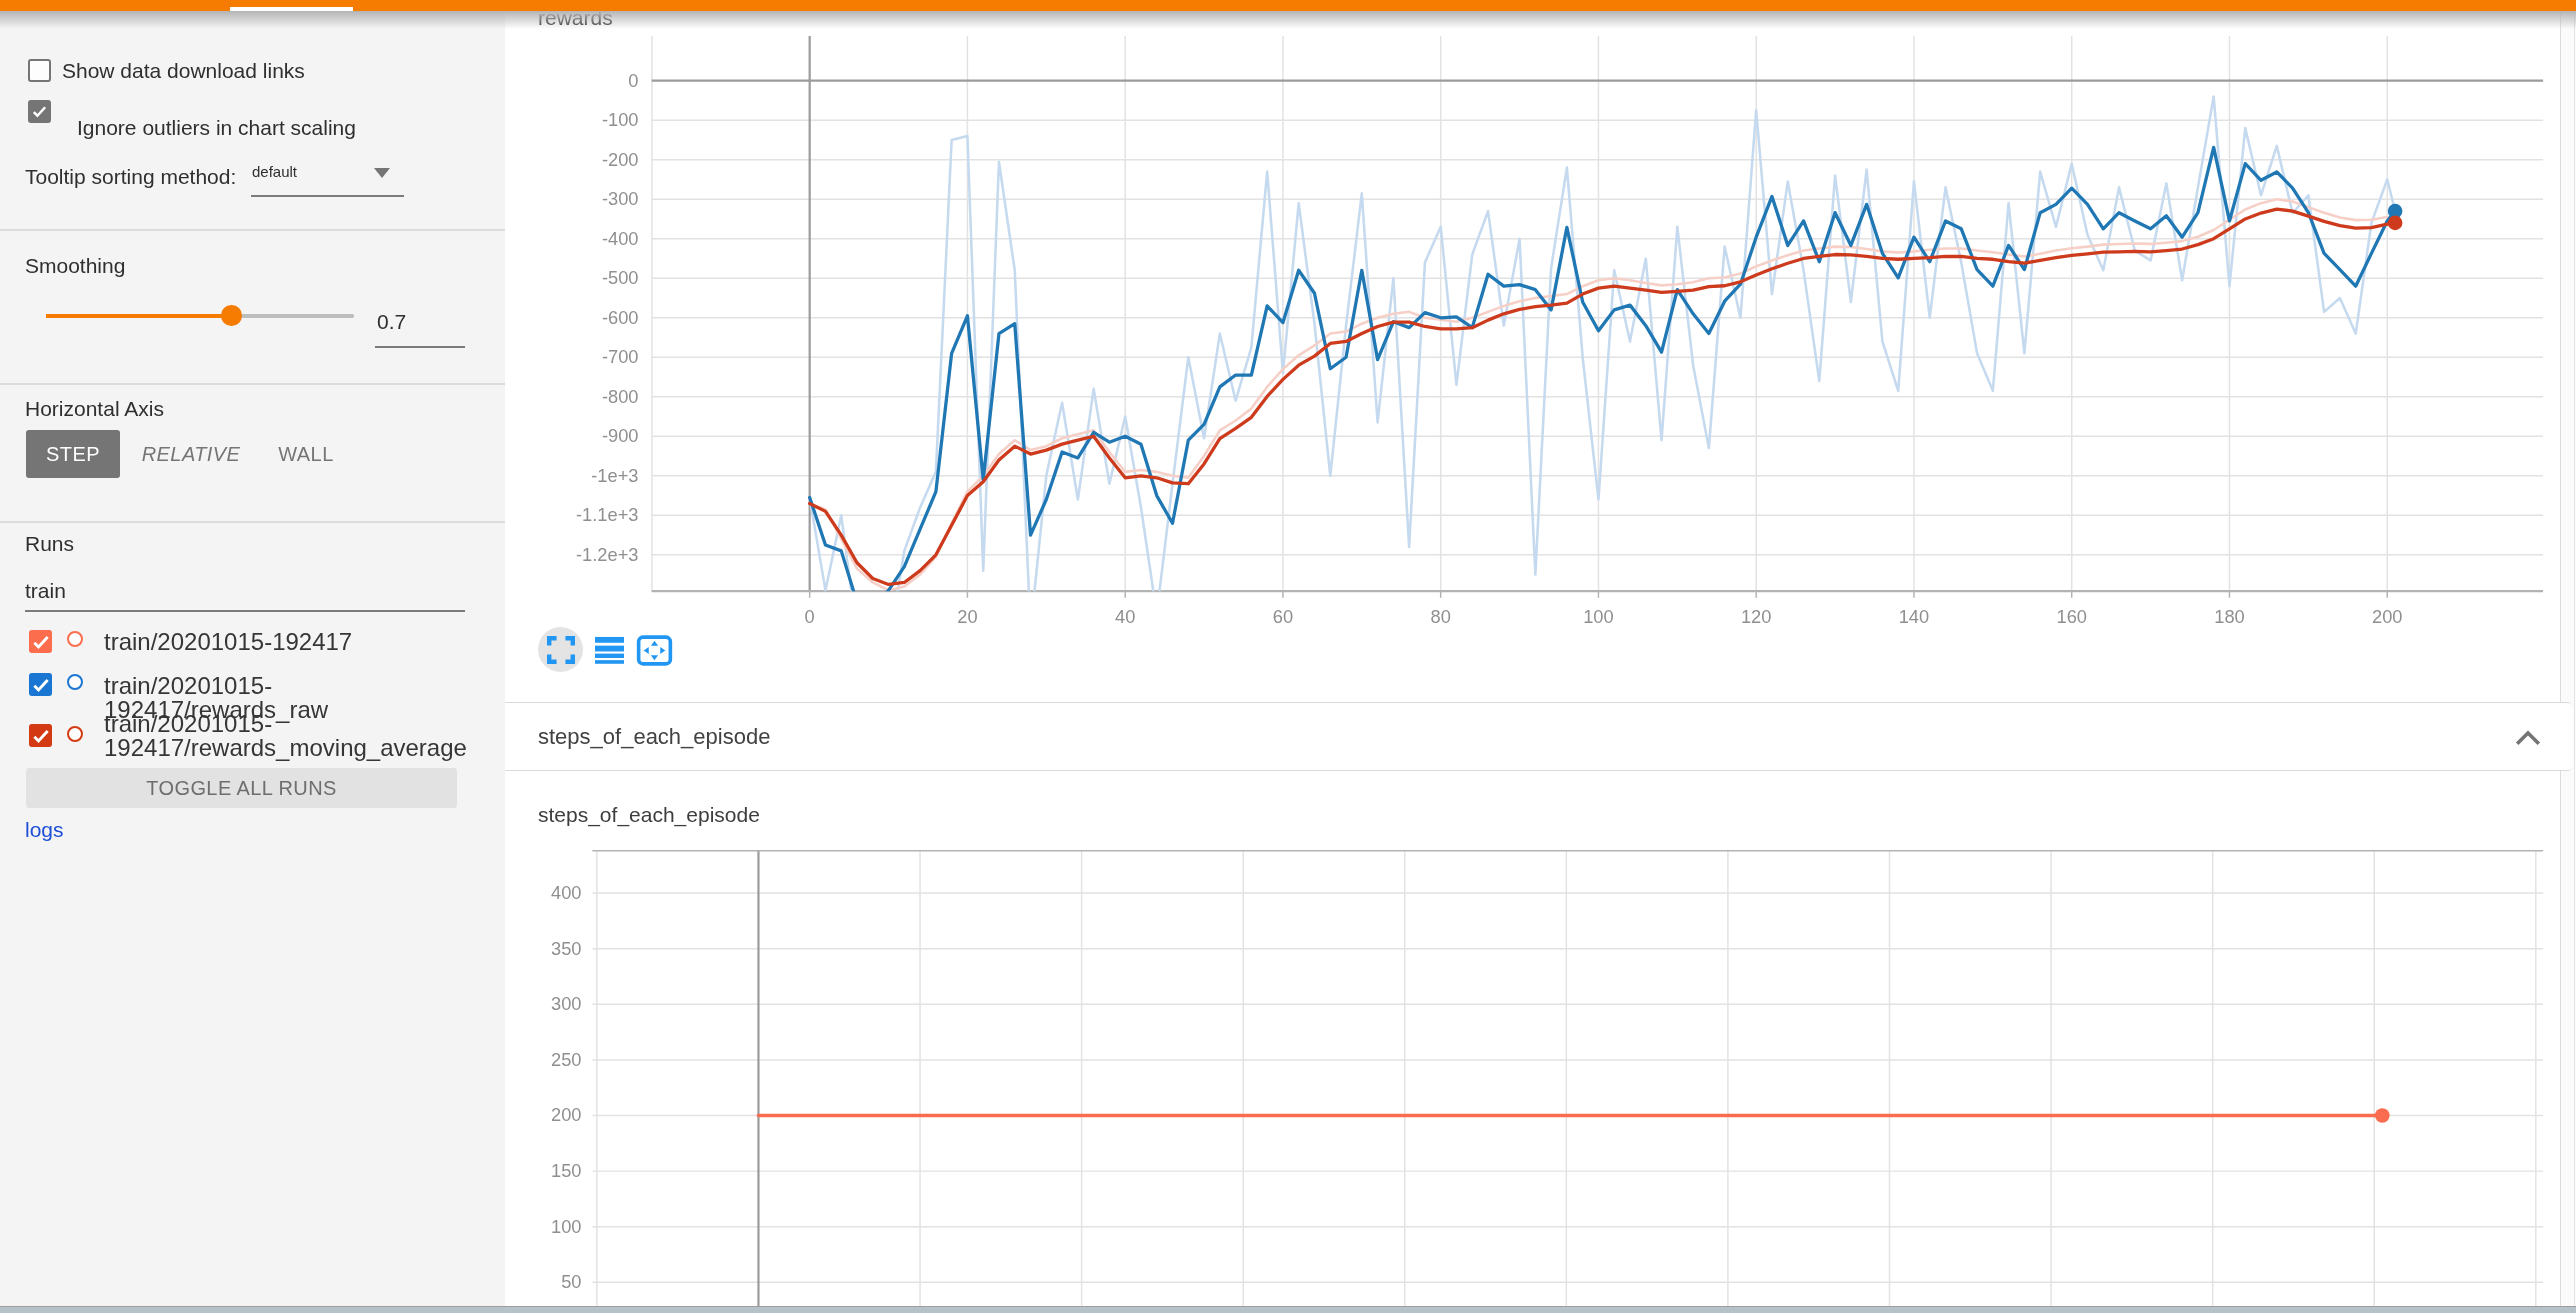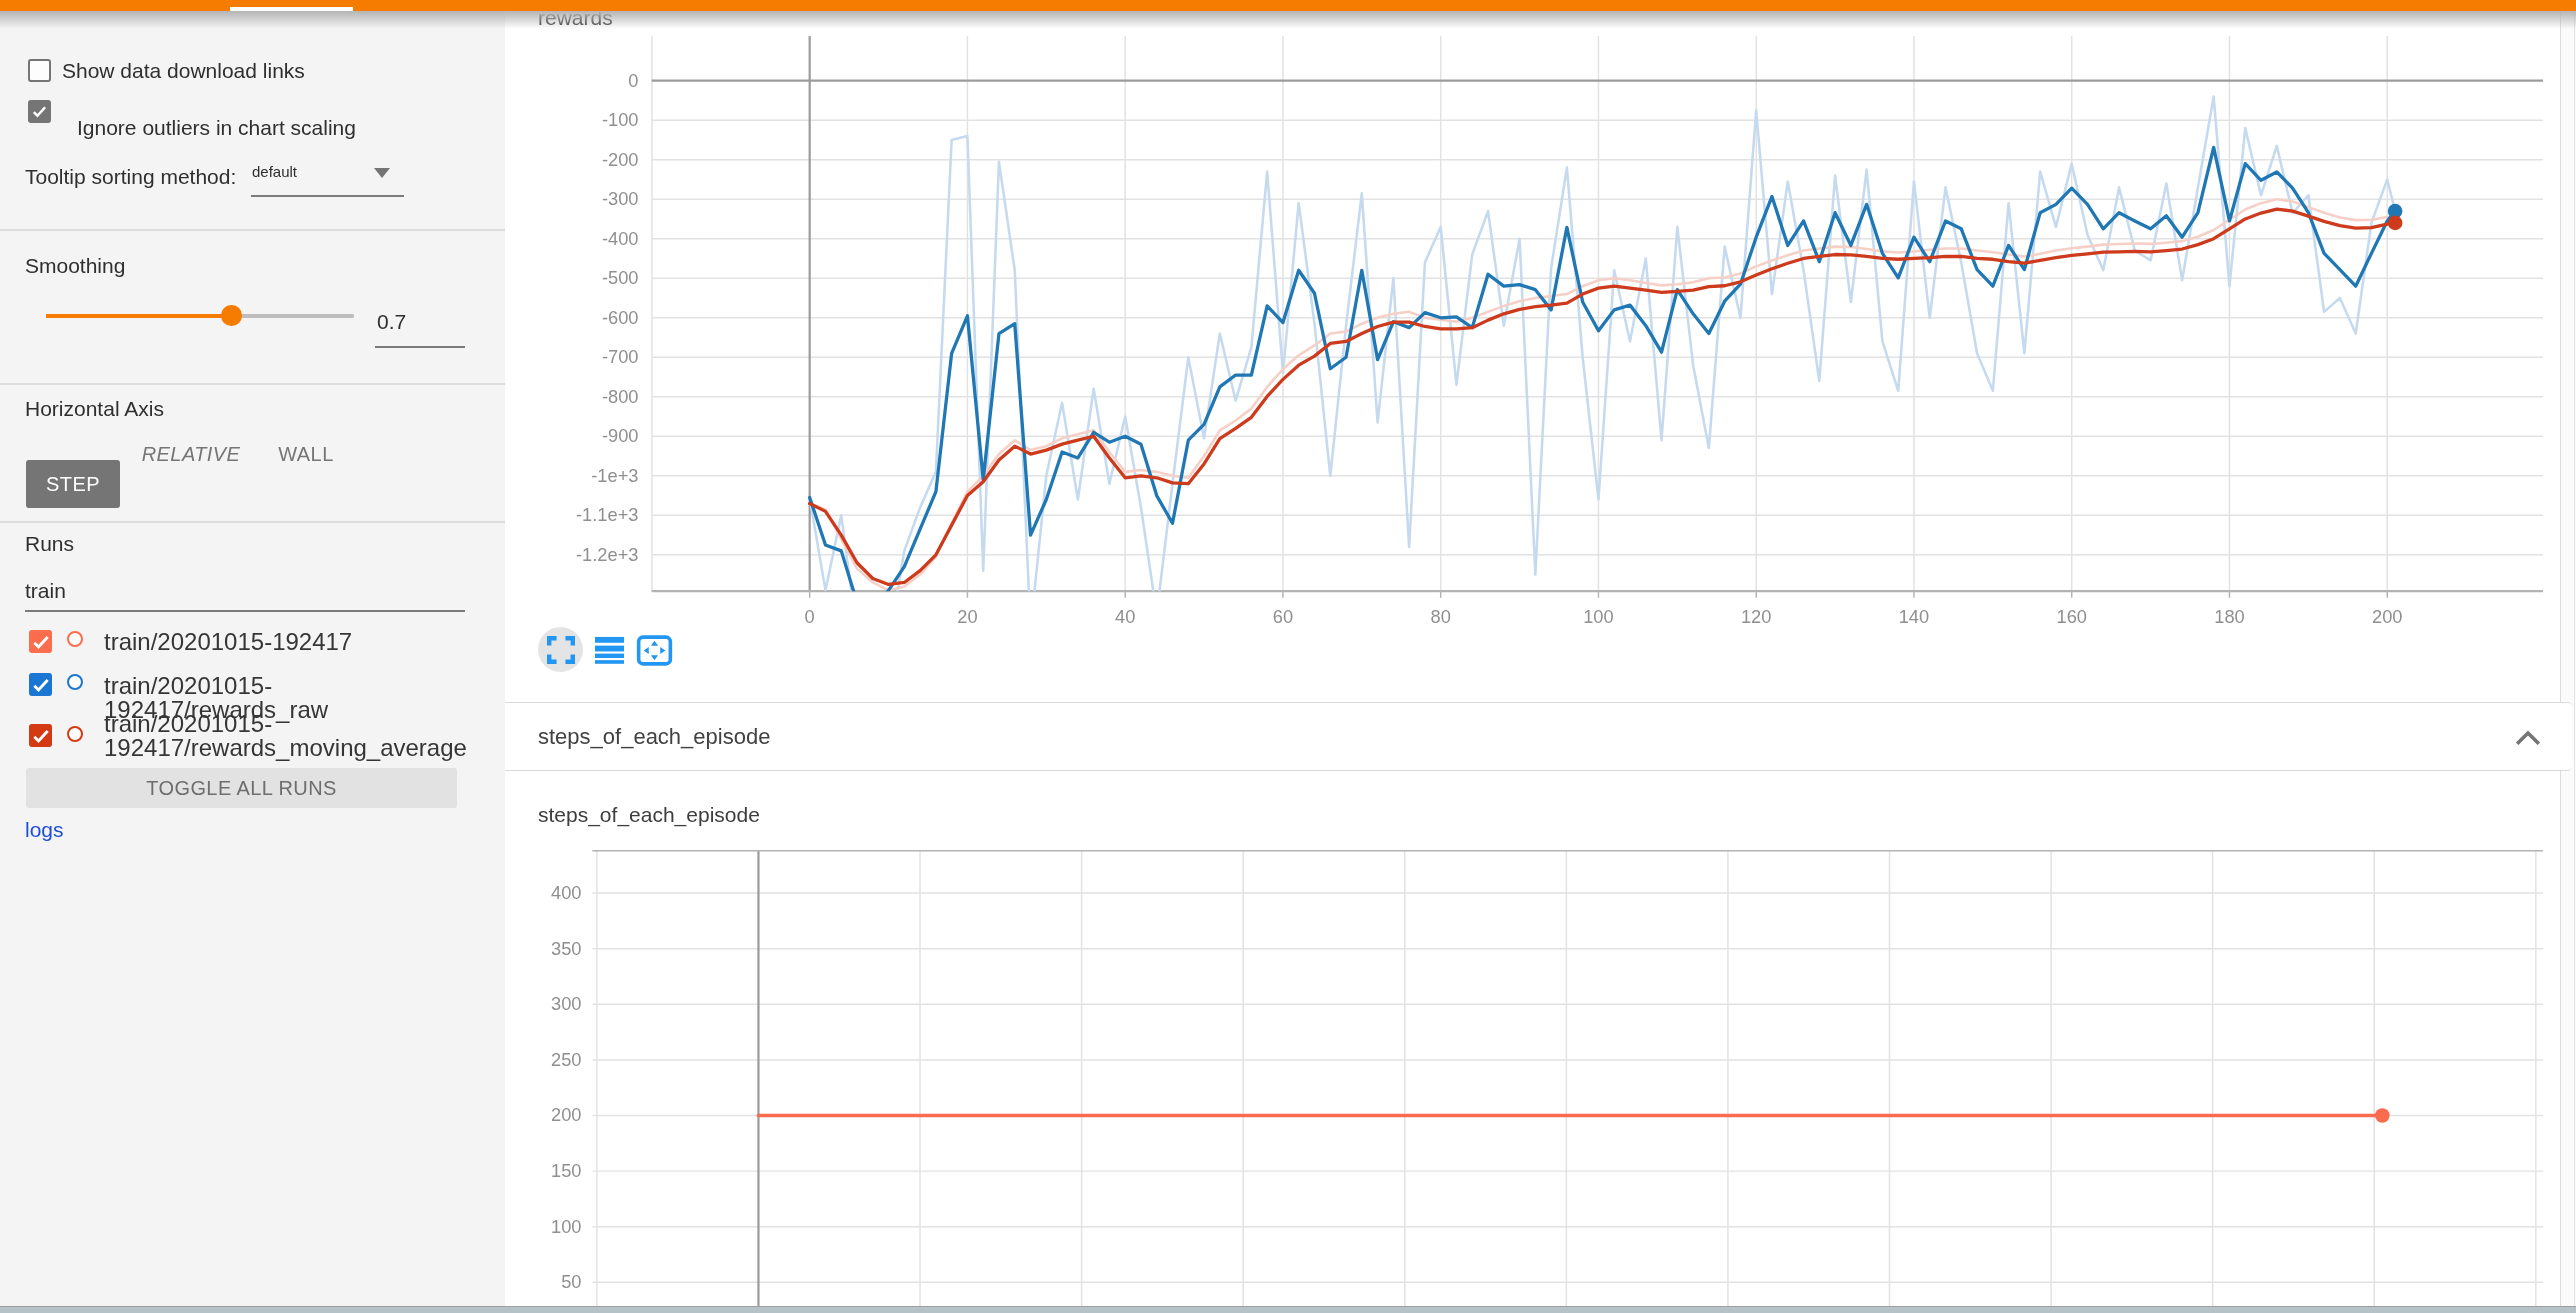--- a/index.html
+++ b/index.html
@@ -30,21 +30,21 @@
   #dd-arrow { position:absolute; width:0; height:0; border-left:8.8px solid transparent;
               border-right:8.8px solid transparent; border-top:10.2px solid #757575; }
   #slider-track { position:absolute; left:46px; top:303px; width:308px; height:3.7px;
                   background:#bdbdbd; border-radius:1.5px; }
   #slider-fill { position:absolute; left:46px; top:303px; width:184px; height:3.7px; background:#f57c00; }
   #slider-handle { position:absolute; left:221px; top:294px; width:20.5px; height:20.5px;
                    border-radius:50%; background:#f57c00; }
   .axis-btn { position:absolute; top:419px; height:48px; border-radius:2.9px;
               font-size:20px; letter-spacing:0.4px; display:flex; align-items:center;
               justify-content:center; color:#757575; }
-  .axis-btn.selected { background:#757575; color:#fff;margin-top:30px; }
+  .axis-btn.selected { background:#757575; color:#fff; }
   #toggle-all { position:absolute; left:26px; top:757px; width:431px; height:40px;
                 background:#e2e2e2; border-radius:2.9px; color:#6e6e6e; font-size:20px;
                 letter-spacing:0.4px; display:flex; align-items:center; justify-content:center; }
   .run-label { position:absolute; left:104px; width:389px; color:#363636; font-size:24px;
                line-height:24px; overflow-wrap:anywhere; }
 
   
   #main { left:505px; top:11px; width:2055px; height:1303px; background:#ffffff; }
   .chart-title { position:absolute; color:#3d3d3d; font-size:21px; white-space:nowrap; }
   #section-band { left:505px; top:702px; width:2067px; height:69px; background:#fff;

